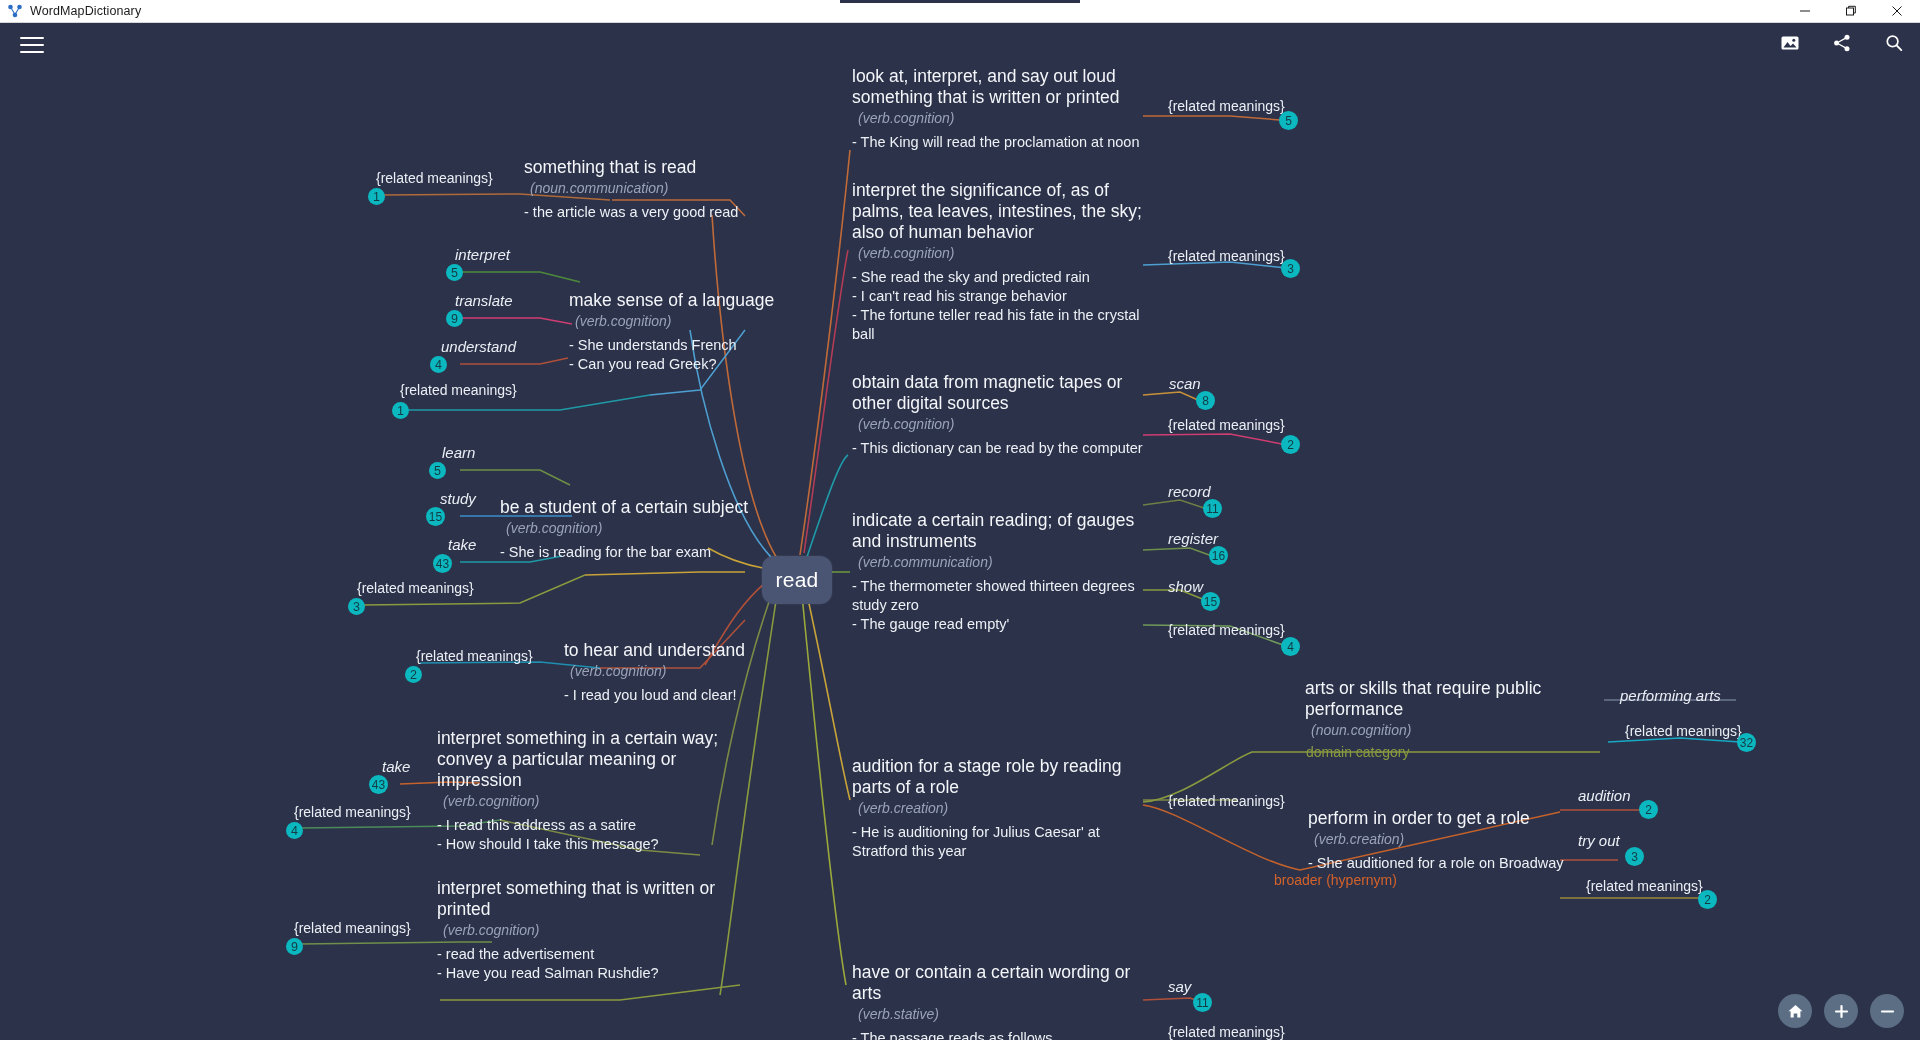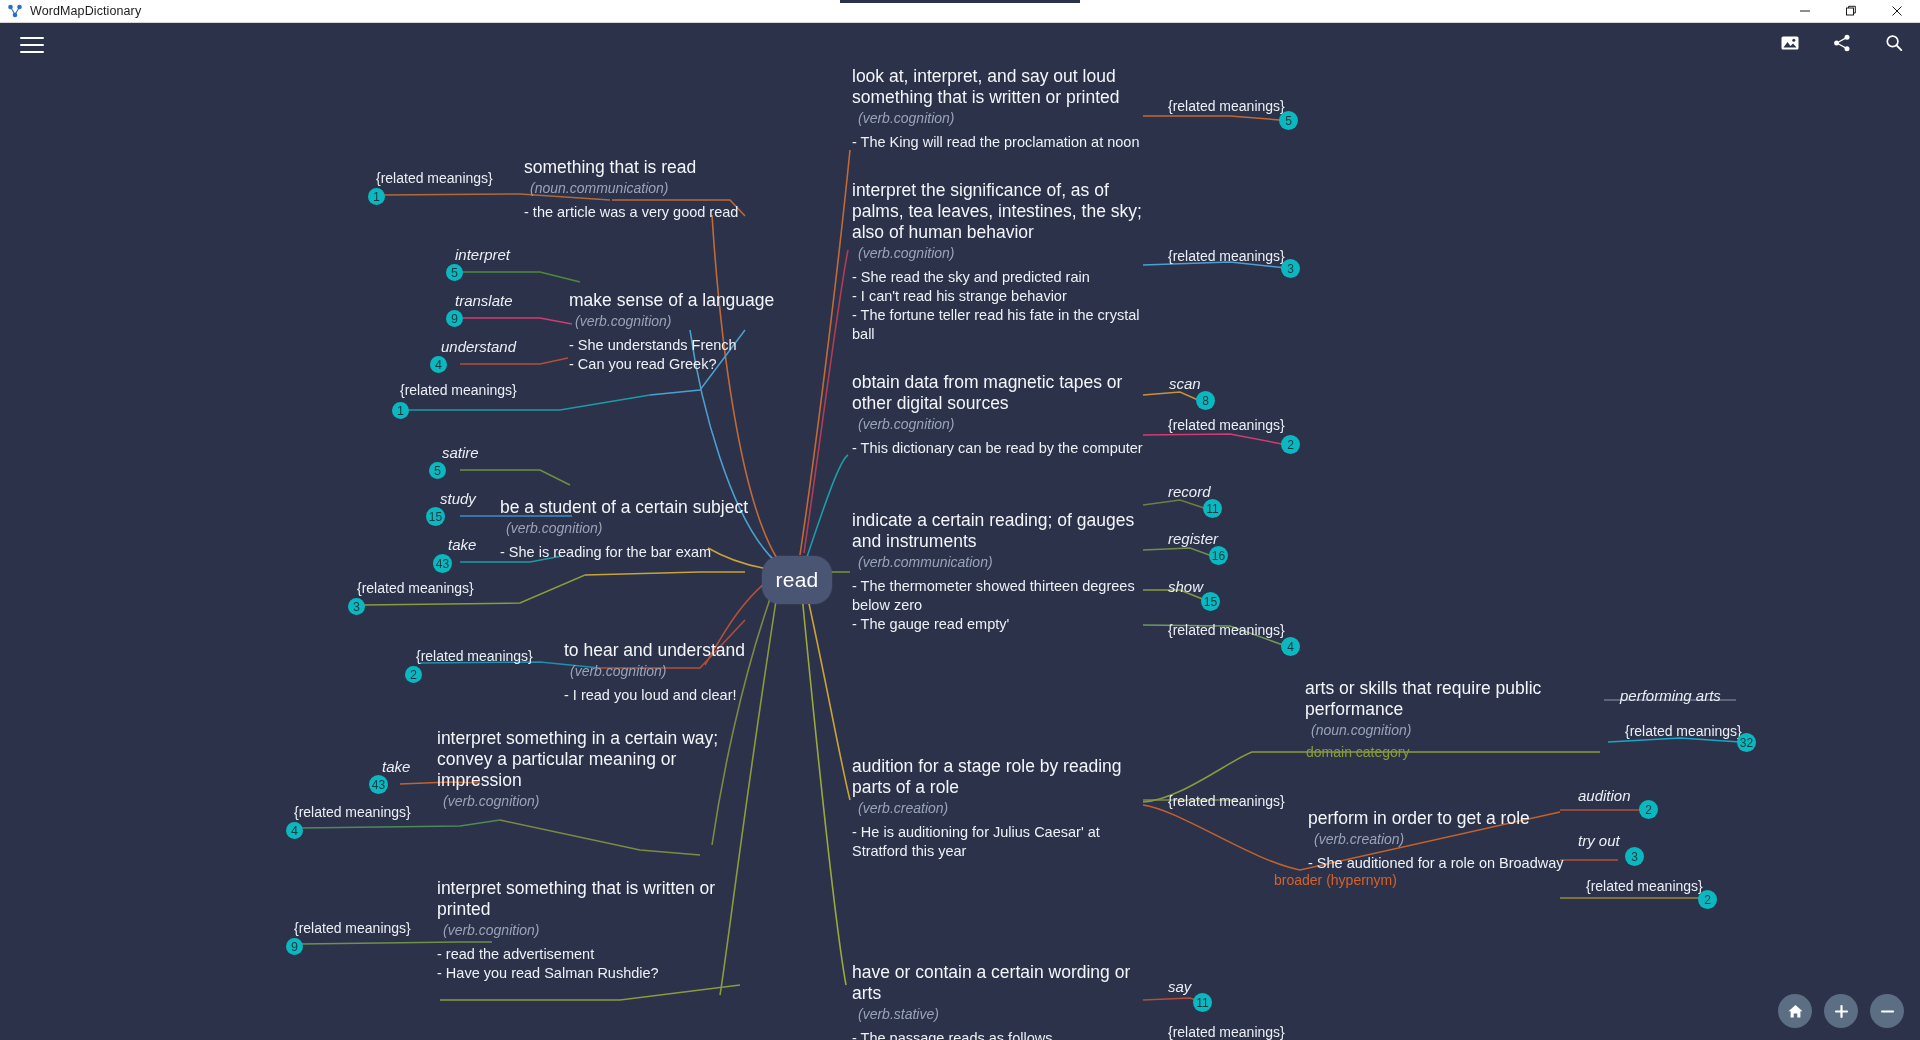--- a/index.html
+++ b/index.html
@@ -40,21 +40,21 @@
   .hamburger i { display:block; height: 2px; background: #ffffff; border-radius: 1px; }
   .tool-right { position: absolute; right: 12px; top: 6px; display: flex; gap: 24px; align-items: center;}
   .tool-right .ticon { width: 28px; height: 28px; display:flex; align-items:center; justify-content:center; cursor:pointer;}
 
   
   #canvas { position: absolute; top: 0; left: 0; width: 1920px; height: 1040px; }
   svg.links { position: absolute; top:0; left:0; width:1920px; height:1040px; pointer-events:none; }
 
   
   .center-node {
-    position: absolute; background: #4a5573; border-radius: 18px;
+    position: absolute; background: #4a5573; border-radius: 12px;
     display: flex; align-items: center; justify-content: center;
     color: #ffffff; font-size: 21px; letter-spacing: .2px;
     box-shadow: 0 0 0 1px rgba(255,255,255,0.04);
     cursor: pointer;
   }
 
   
   .sense { position: absolute; color: #f2f4f8; }
   .sense .gloss { font-size: 17.5px; line-height: 21px; color: #f4f6fa; }
   .sense .pos { font-size: 14px; font-style: italic; color: #9aa3b8; padding-left: 6px; margin-top: 2px;}
@@ -250,21 +250,21 @@
       <div class="pos">(verb.cognition)</div>
       <div class="ex">
         <div>- This dictionary can be read by the computer</div>
       </div>
     </div>
 
     <div class="sense" style="left:852px; top:510px; width:292px;">
       <div class="gloss">indicate a certain reading; of gauges and instruments</div>
       <div class="pos">(verb.communication)</div>
       <div class="ex">
-        <div>- The thermometer showed thirteen degrees below zero</div>
+        <div>- The thermometer showed thirteen degrees study zero</div>
         <div>- The gauge read empty'</div>
       </div>
     </div>
 
     <div class="sense" style="left:852px; top:756px; width:292px;">
       <div class="gloss">audition for a stage role by reading parts of a role</div>
       <div class="pos">(verb.creation)</div>
       <div class="ex">
         <div>- He is auditioning for Julius Caesar' at Stratford this year</div>
       </div>
@@ -307,20 +307,24 @@
       <div class="gloss">to hear and understand</div>
       <div class="pos">(verb.cognition)</div>
       <div class="ex">
         <div>- I read you loud and clear!</div>
       </div>
     </div>
 
     <div class="sense" style="left:437px; top:728px; width:290px;">
       <div class="gloss">interpret something in a certain way; convey a particular meaning or impression</div>
       <div class="pos">(verb.cognition)</div>
+      <div class="ex">
+        <div>- I read this address as a satire</div>
+        <div>- How should I take this message?</div>
+      </div>
     </div>
 
     <div class="sense" style="left:437px; top:878px; width:290px;">
       <div class="gloss">interpret something that is written or printed</div>
       <div class="pos">(verb.cognition)</div>
       <div class="ex">
         <div>- read the advertisement</div>
         <div>- Have you read Salman Rushdie?</div>
       </div>
     </div>
@@ -370,21 +374,21 @@
 
     <div class="rel italic" style="left:455px; top:292px;">translate</div>
     <div class="badge sz1" style="left:446px; top:310px;">9</div>
 
     <div class="rel italic" style="left:441px; top:338px;">understand</div>
     <div class="badge sz1" style="left:430px; top:356px;">4</div>
 
     <div class="rel" style="left:400px; top:382px;">{related meanings}</div>
     <div class="badge sz1" style="left:392px; top:402px;">1</div>
 
-    <div class="rel italic" style="left:442px; top:444px;">satire</div>
+    <div class="rel italic" style="left:442px; top:444px;">learn</div>
     <div class="badge sz1" style="left:429px; top:462px;">5</div>
 
     <div class="rel italic" style="left:440px; top:490px;">study</div>
     <div class="badge sz2" style="left:426px; top:507px;">15</div>
 
     <div class="rel italic" style="left:448px; top:536px;">take</div>
     <div class="badge sz2" style="left:433px; top:554px;">43</div>
 
     <div class="rel" style="left:357px; top:580px;">{related meanings}</div>
     <div class="badge sz1" style="left:348px; top:598px;">3</div>

